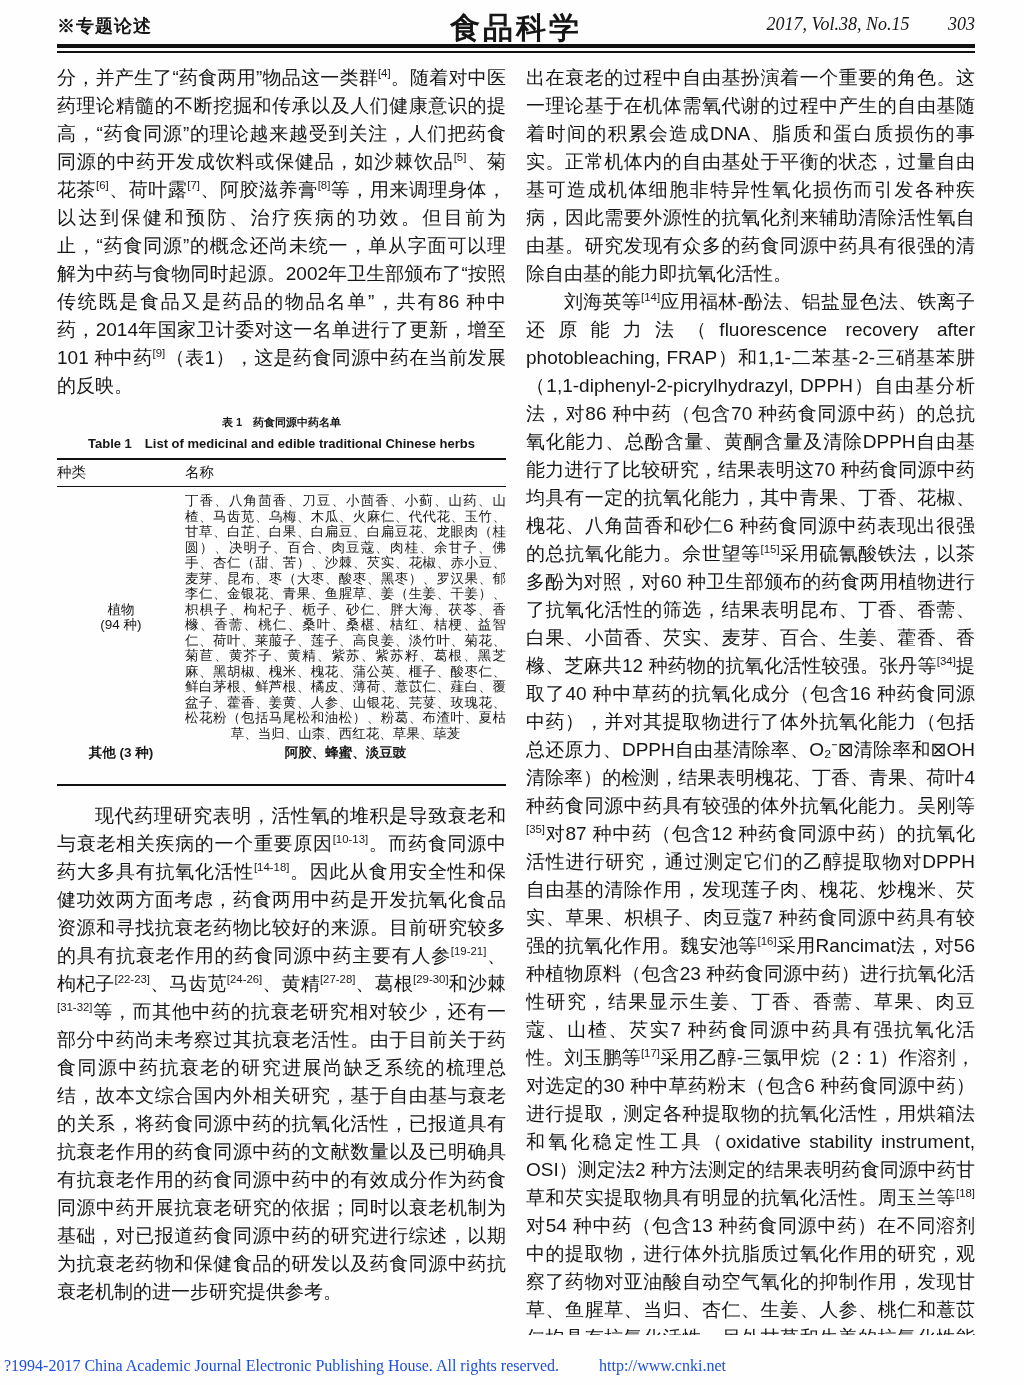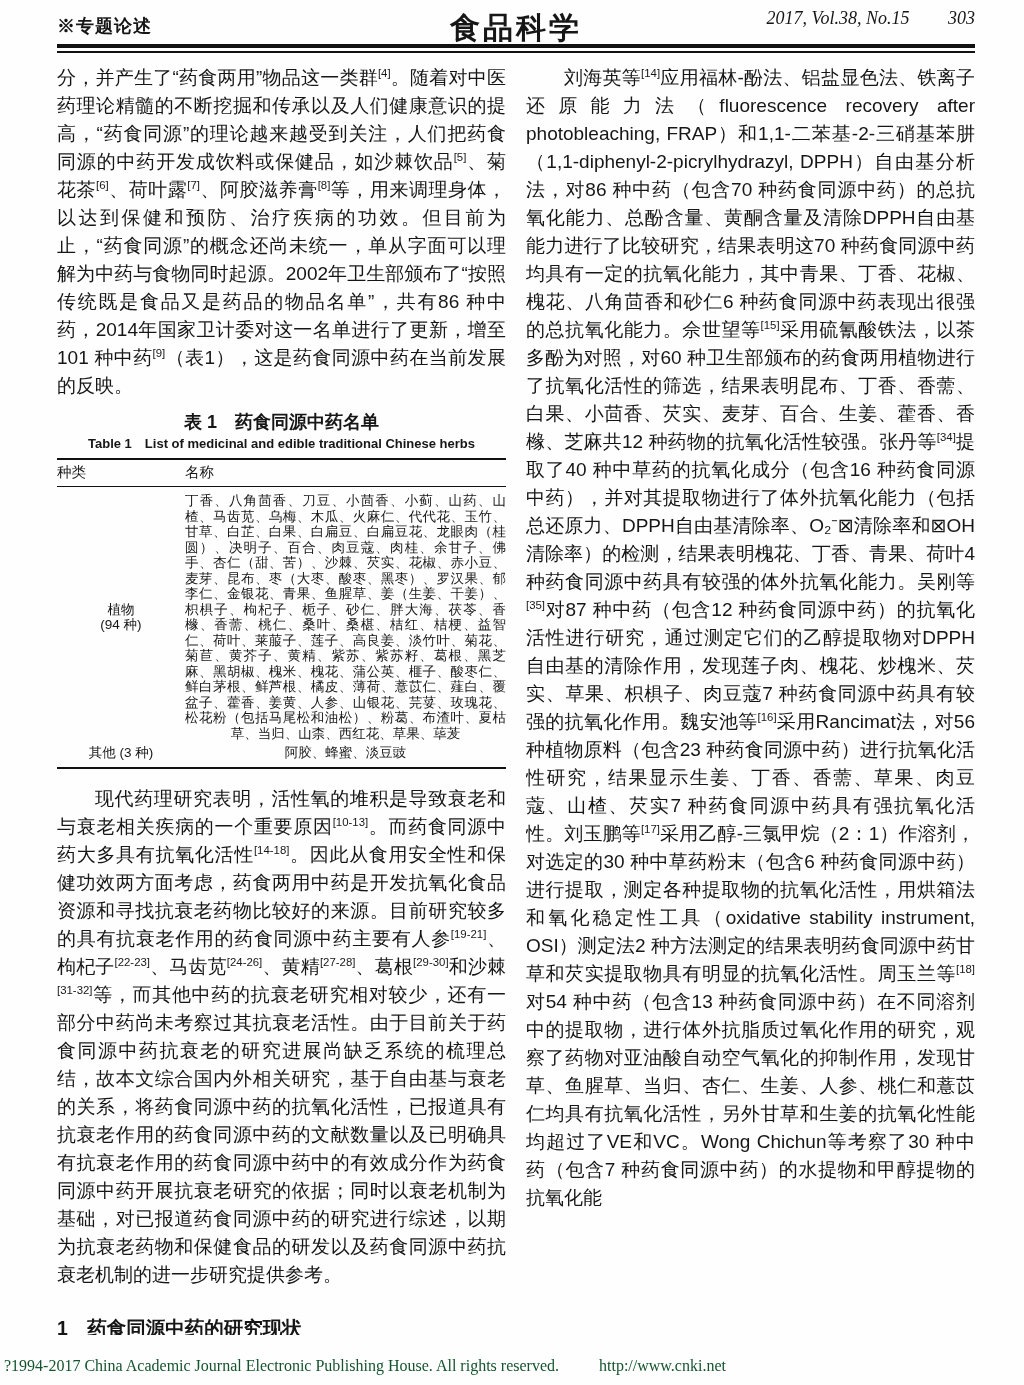--- a/index.html
+++ b/index.html
@@ -18,21 +18,21 @@
   }
   .hdr-left{
     position:absolute;left:0;top:6px;
     font-size:18px;font-weight:700;letter-spacing:1px;text-align:center;
   }
   .hdr-center{
     position:absolute;left:0;right:0;top:0;text-align:center;
     font-size:30px;font-weight:800;letter-spacing:3px;
   }
   .hdr-right{
-    position:absolute;right:0;top:0;
+    position:absolute;right:0;top:6px;
     font-family:"Liberation Serif",serif;font-style:italic;
     font-size:18px;white-space:nowrap;
   }
   .hdr-right .pgno{margin-left:34px;}
   .rule-thick{position:absolute;top:44px;left:57px;right:49px;height:4px;background:#111;}
   .rule-thin{position:absolute;top:51px;left:57px;right:49px;height:2px;background:#111;}
 
   
   .columns{
     position:absolute;top:64px;left:57px;right:49px;bottom:50px;
@@ -50,21 +50,21 @@
 
   
   .sec-h1{
     margin:26px 0 20px 0;
     font-size:19.5px;font-weight:700;line-height:26px;
   }
 
   
   .table-block{margin:12px 0 16px 0;}
   .tbl-title-zh{
-    text-align:center;font-size:18px;font-weight:700;line-height:21px;
+    text-align:center;font-size:11px;font-weight:700;line-height:21px;
   }
   .tbl-title-en{
     text-align:center;font-size:13px;font-weight:700;line-height:21px;
     margin-bottom:4px;
   }
   table.t1{
     width:100%;border-collapse:collapse;
     border-top:2.5px solid #111;border-bottom:2.5px solid #111;
   }
   table.t1 th{
@@ -76,27 +76,27 @@
     font-size:13.5px;line-height:15.5px;vertical-align:middle;
     padding:2px 0;
   }
   td.cat{
     width:128px;text-align:center;white-space:pre-line;font-size:14px;
   }
   td.names{
     text-align:justify;text-align-last:center;padding-left:4px;
   }
   tr.toprow td{padding-top:6px;}
-  tr.lastrow td{padding-bottom:6px;}
+  tr.lastrow td{padding-bottom:23px;font-weight:bold;}
 
   
   .pfooter{
     position:absolute;left:4px;bottom:10px;right:4px;
     font-family:"Liberation Serif",serif;
-    font-size:16px;color:#14532d;white-space:nowrap;
+    font-size:16px;color:#1d4ed8;white-space:nowrap;
   }
   .pfooter .url{margin-left:36px;}
 </style>
 </head>
 <body>
 
 <div class="page">
 
   <div class="hdr">
     <span class="hdr-left">※专题论述</span>
@@ -138,20 +138,21 @@
         </table>
       </figure>
 
       <p class="body-text indent">现代药理研究表明，活性氧的堆积是导致衰老和与衰老相关疾病的一个重要原因<sup>[10-13]</sup>。而药食同源中药大多具有抗氧化活性<sup>[14-18]</sup>。因此从食用安全性和保健功效两方面考虑，药食两用中药是开发抗氧化食品资源和寻找抗衰老药物比较好的来源。目前研究较多的具有抗衰老作用的药食同源中药主要有人参<sup>[19-21]</sup>、枸杞子<sup>[22-23]</sup>、马齿苋<sup>[24-26]</sup>、黄精<sup>[27-28]</sup>、葛根<sup>[29-30]</sup>和沙棘<sup>[31-32]</sup>等，而其他中药的抗衰老研究相对较少，还有一部分中药尚未考察过其抗衰老活性。由于目前关于药食同源中药抗衰老的研究进展尚缺乏系统的梳理总结，故本文综合国内外相关研究，基于自由基与衰老的关系，将药食同源中药的抗氧化活性，已报道具有抗衰老作用的药食同源中药的文献数量以及已明确具有抗衰老作用的药食同源中药中的有效成分作为药食同源中药开展抗衰老研究的依据；同时以衰老机制为基础，对已报道药食同源中药的研究进行综述，以期为抗衰老药物和保健食品的研发以及药食同源中药抗衰老机制的进一步研究提供参考。</p>
 
       <h2 class="sec-h1">1　药食同源中药的研究现状</h2>
 
     </section>
 
     <section class="col">
+      <p class="body-text">出在衰老的过程中自由基扮演着一个重要的角色。这一理论基于在机体需氧代谢的过程中产生的自由基随着时间的积累会造成DNA、脂质和蛋白质损伤的事实。正常机体内的自由基处于平衡的状态，过量自由基可造成机体细胞非特异性氧化损伤而引发各种疾病，因此需要外源性的抗氧化剂来辅助清除活性氧自由基。研究发现有众多的药食同源中药具有很强的清除自由基的能力即抗氧化活性。</p>
       <p class="body-text indent">刘海英等<sup>[14]</sup>应用福林-酚法、铝盐显色法、铁离子还原能力法（fluorescence recovery after photobleaching, FRAP）和1,1-二苯基-2-三硝基苯肼（1,1-diphenyl-2-picrylhydrazyl, DPPH）自由基分析法，对86 种中药（包含70 种药食同源中药）的总抗氧化能力、总酚含量、黄酮含量及清除DPPH自由基能力进行了比较研究，结果表明这70 种药食同源中药均具有一定的抗氧化能力，其中青果、丁香、花椒、槐花、八角茴香和砂仁6 种药食同源中药表现出很强的总抗氧化能力。佘世望等<sup>[15]</sup>采用硫氰酸铁法，以茶多酚为对照，对60 种卫生部颁布的药食两用植物进行了抗氧化活性的筛选，结果表明昆布、丁香、香薷、白果、小茴香、芡实、麦芽、百合、生姜、藿香、香橼、芝麻共12 种药物的抗氧化活性较强。张丹等<sup>[34]</sup>提取了40 种中草药的抗氧化成分（包含16 种药食同源中药），并对其提取物进行了体外抗氧化能力（包括总还原力、DPPH自由基清除率、O₂⁻⊠清除率和⊠OH清除率）的检测，结果表明槐花、丁香、青果、荷叶4 种药食同源中药具有较强的体外抗氧化能力。吴刚等<sup>[35]</sup>对87 种中药（包含12 种药食同源中药）的抗氧化活性进行研究，通过测定它们的乙醇提取物对DPPH自由基的清除作用，发现莲子肉、槐花、炒槐米、芡实、草果、枳椇子、肉豆蔻7 种药食同源中药具有较强的抗氧化作用。魏安池等<sup>[16]</sup>采用Rancimat法，对56 种植物原料（包含23 种药食同源中药）进行抗氧化活性研究，结果显示生姜、丁香、香薷、草果、肉豆蔻、山楂、芡实7 种药食同源中药具有强抗氧化活性。刘玉鹏等<sup>[17]</sup>采用乙醇-三氯甲烷（2：1）作溶剂，对选定的30 种中草药粉末（包含6 种药食同源中药）进行提取，测定各种提取物的抗氧化活性，用烘箱法和氧化稳定性工具（oxidative stability instrument, OSI）测定法2 种方法测定的结果表明药食同源中药甘草和芡实提取物具有明显的抗氧化活性。周玉兰等<sup>[18]</sup>对54 种中药（包含13 种药食同源中药）在不同溶剂中的提取物，进行体外抗脂质过氧化作用的研究，观察了药物对亚油酸自动空气氧化的抑制作用，发现甘草、鱼腥草、当归、杏仁、生姜、人参、桃仁和薏苡仁均具有抗氧化活性，另外甘草和生姜的抗氧化性能均超过了VE和VC。Wong Chichun等考察了30 种中药（包含7 种药食同源中药）的水提物和甲醇提物的抗氧化能</p>
     </section>
 
   </div>
 
   <div class="pfooter">
     <span>?1994-2017 China Academic Journal Electronic Publishing House. All rights reserved.</span>
     <span class="url">http://www.cnki.net</span>
   </div>
 

